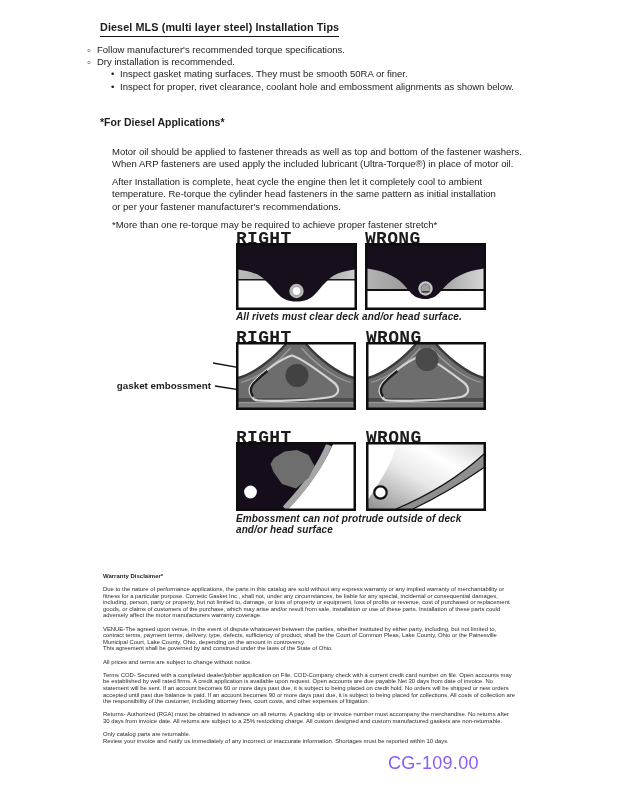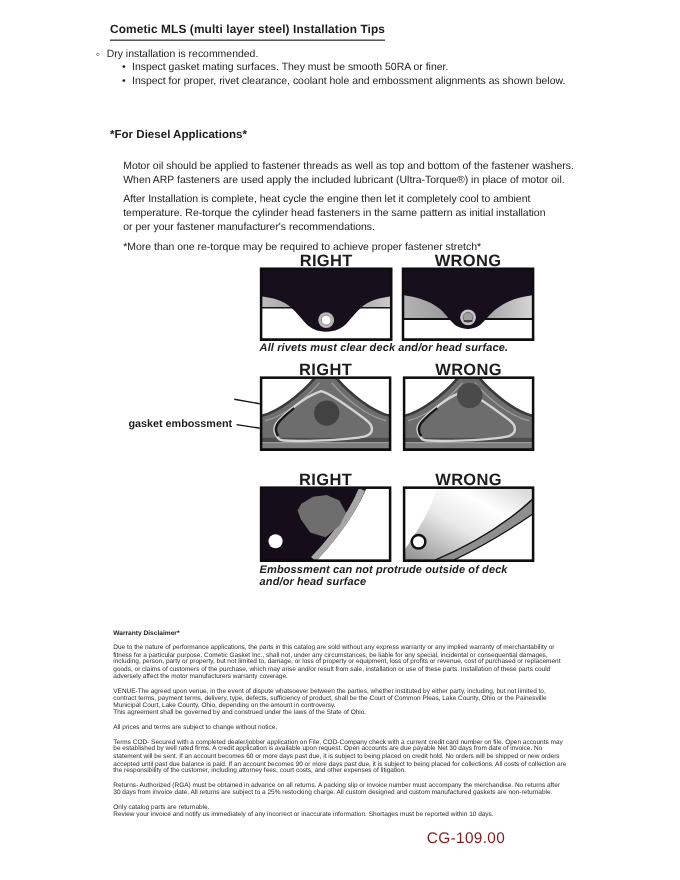--- a/index.html
+++ b/index.html
@@ -7,36 +7,37 @@
           font-family:"Liberation Sans","DejaVu Sans",sans-serif;color:#1c1c1c;}
   .abs{position:absolute;}
   .title{font-size:10.8px;font-weight:bold;display:inline-block;margin:0;
          border-bottom:1.6px solid #151515;padding-bottom:2.5px;letter-spacing:.1px;}
   .bullet-line{position:relative;padding-left:10px;font-size:9.5px;line-height:12.2px;}
   .bullet-line::before{content:"◦";position:absolute;left:0;top:0;font-size:11px;line-height:12.2px;}
   .sub-line{position:relative;margin-left:24px;padding-left:9px;font-size:9.5px;line-height:12.2px;}
   .sub-line::before{content:"•";position:absolute;left:0;top:0;font-size:9.5px;line-height:12.2px;}
   .diesel-heading{font-size:10.5px;font-weight:bold;margin:0;}
   .para{font-size:9.5px;line-height:12.3px;margin:12px;width:450px;white-space:pre-line;}
-  .dg-label{font-size:15px;font-weight:bold;text-align:center;letter-spacing:.3px;}
+  .dg-label{font-size:18px;font-weight:bold;letter-spacing:.3px;font-family:Liberation Mono, monospace;}
   .dg-caption{font-size:10px;font-weight:bold;line-height:10.8px;letter-spacing:.1px;white-space:pre-line;font-style:italic;}
   .leader-label{font-size:9.8px;font-weight:bold;line-height:11px;text-align:right;white-space:pre-line;}
   .fine{width:414px;}
   .fine-heading{font-size:6px;font-weight:bold;margin:0 0 7px 0;color:#262626;}
   .fine-para{font-size:5.9px;line-height:6.6px;margin:0 0 6.6px 0;white-space:pre-line;color:#2a2a2a;}
-  .page-num{font-size:14px;color:#7f1d1d;letter-spacing:.3px;}
+  .page-num{font-size:18px;color:#8b5cf6;letter-spacing:.3px;}
 </style>
 </head>
 <body>
 
 <div class="canvas">
 
-  <h1 class="abs title" style="left:100px;top:21px">Cometic MLS (multi layer steel) Installation Tips</h1>
+  <h1 class="abs title" style="left:100px;top:21px">Diesel MLS (multi layer steel) Installation Tips</h1>
 
   <div class="abs" style="left:87px;top:44px;width:460px">
+    <div class="bullet-line">Follow manufacturer's recommended torque specifications.</div>
     <div class="bullet-line">Dry installation is recommended.</div>
     <div class="sub-line">Inspect gasket mating surfaces.  They must be smooth 50RA or finer.</div>
     <div class="sub-line">Inspect for proper, rivet clearance, coolant hole and embossment alignments as shown below.</div>
   </div>
 
   <h2 class="abs diesel-heading" style="left:100px;top:116px">*For Diesel Applications*</h2>
   <p class="abs para" style="left:100px;top:134px">Motor oil should be applied to fastener threads as well as top and bottom of the fastener washers.
 When ARP fasteners are used apply the included lubricant (Ultra-Torque®) in place of motor oil.</p>
   <p class="abs para" style="left:100px;top:164px">After Installation is complete, heat cycle the engine then let it completely cool to ambient
 temperature. Re-torque the cylinder head fasteners in the same pattern as initial installation

